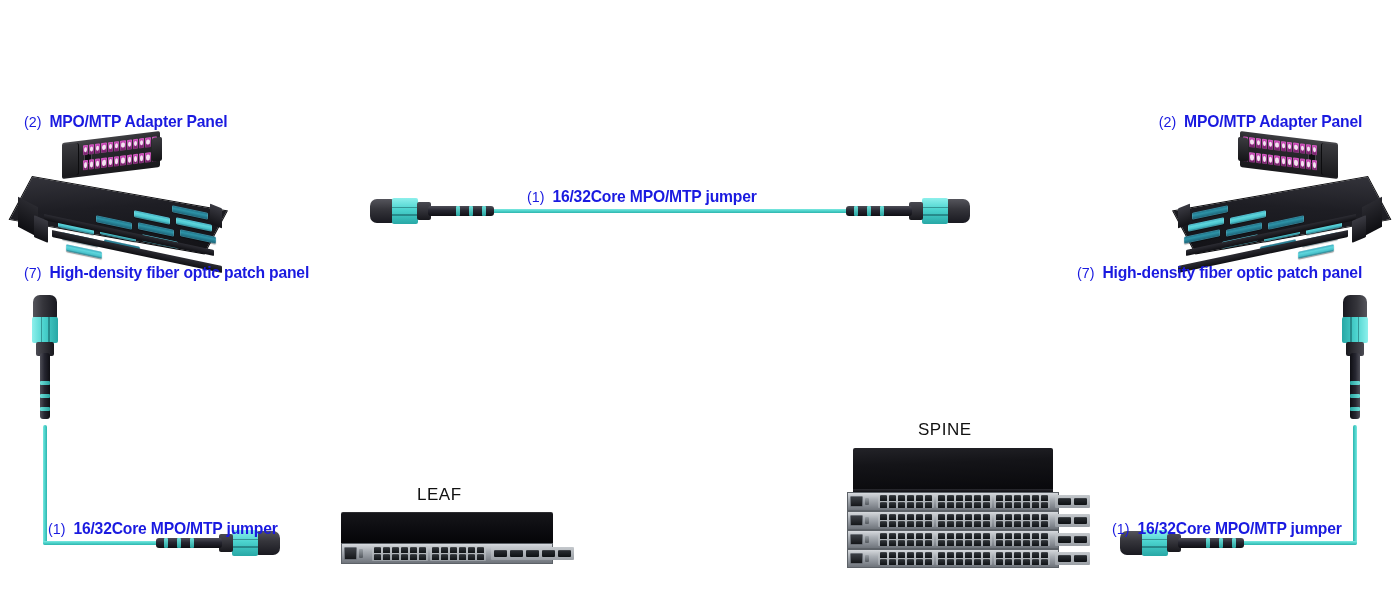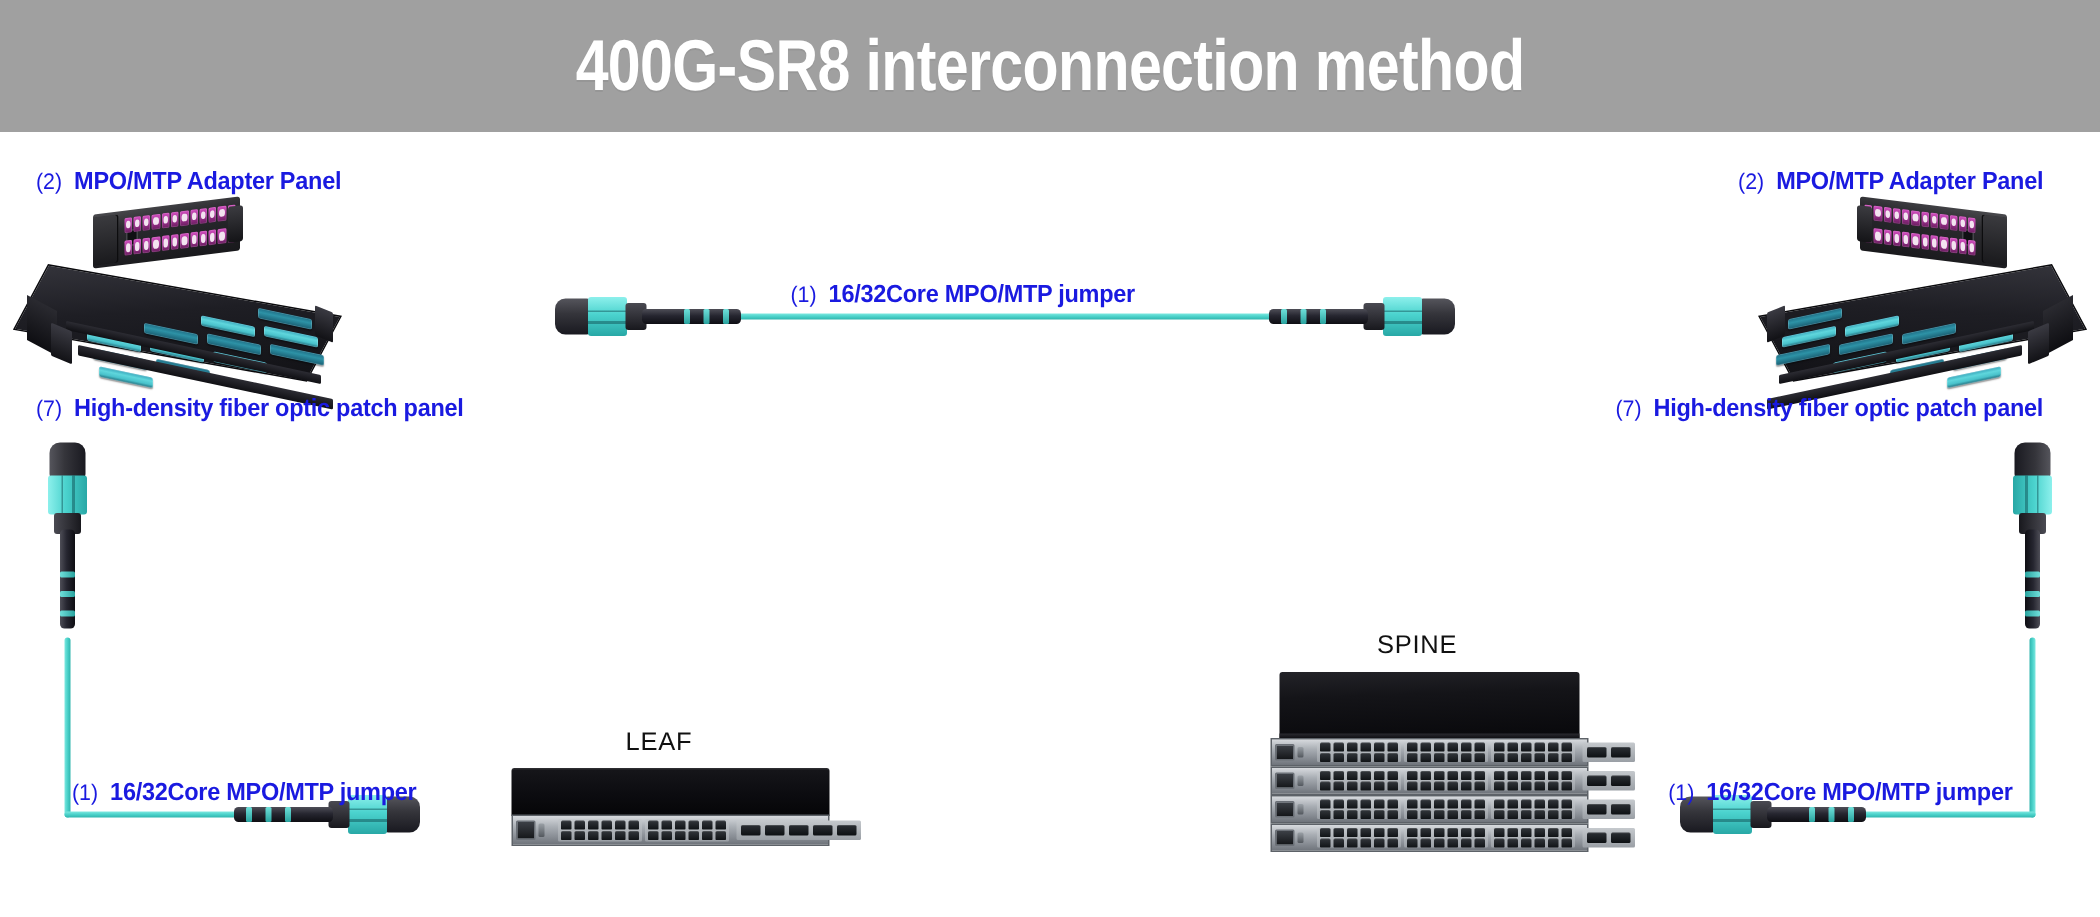--- a/index.html
+++ b/index.html
@@ -313,23 +313,20 @@
     content: "";
     position: absolute; left: 0; right: 0; bottom: 0; height: 3px;
     background: linear-gradient(180deg, #2a2a30, #101014);
   }
 </style>
 </head>
 <body>
 
 <div id="stage">
 
-  <div class="banner">
-    <div class="banner-title">400G-SR8 interconnection method</div>
-  </div>
 
   <div class="lbl" style="left:24px; top:112px;">
     <span class="num" style="margin-right: 4px;">(2)</span>
     <span>MPO/MTP Adapter Panel</span>
   </div>
 
   <div class="cassette" style="left:62px; top:137px; width:98px; height:36px; transform: skewY(-7deg);">
     <div class="cass-body"></div>
     <div class="cass-left"></div>
     <div class="cass-handle"></div>

